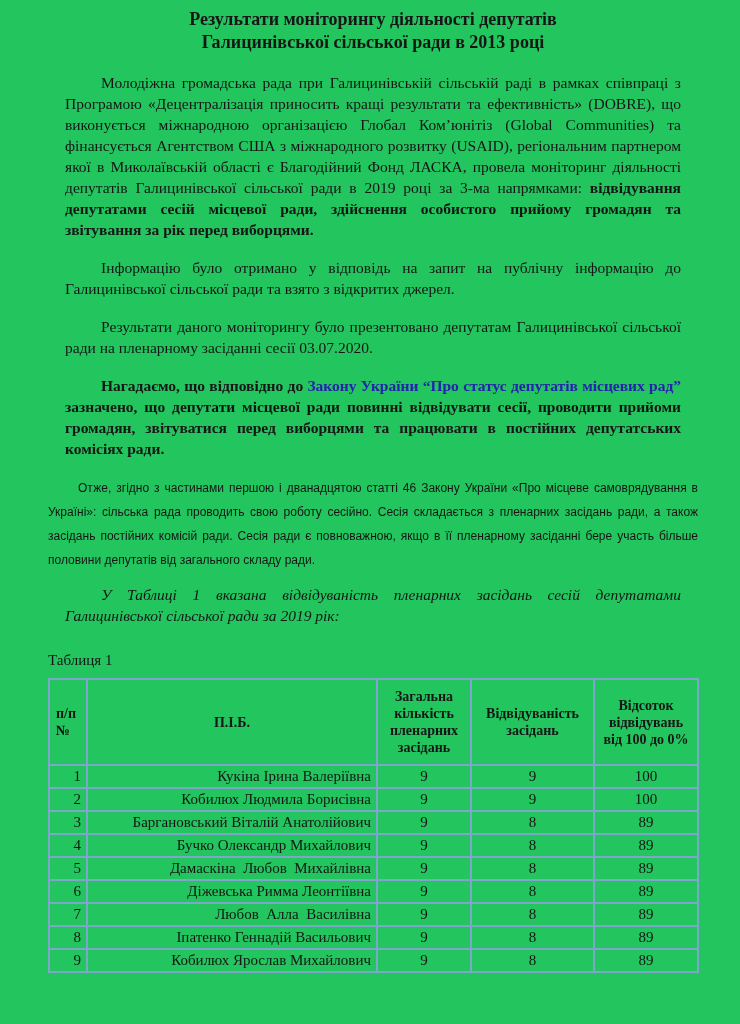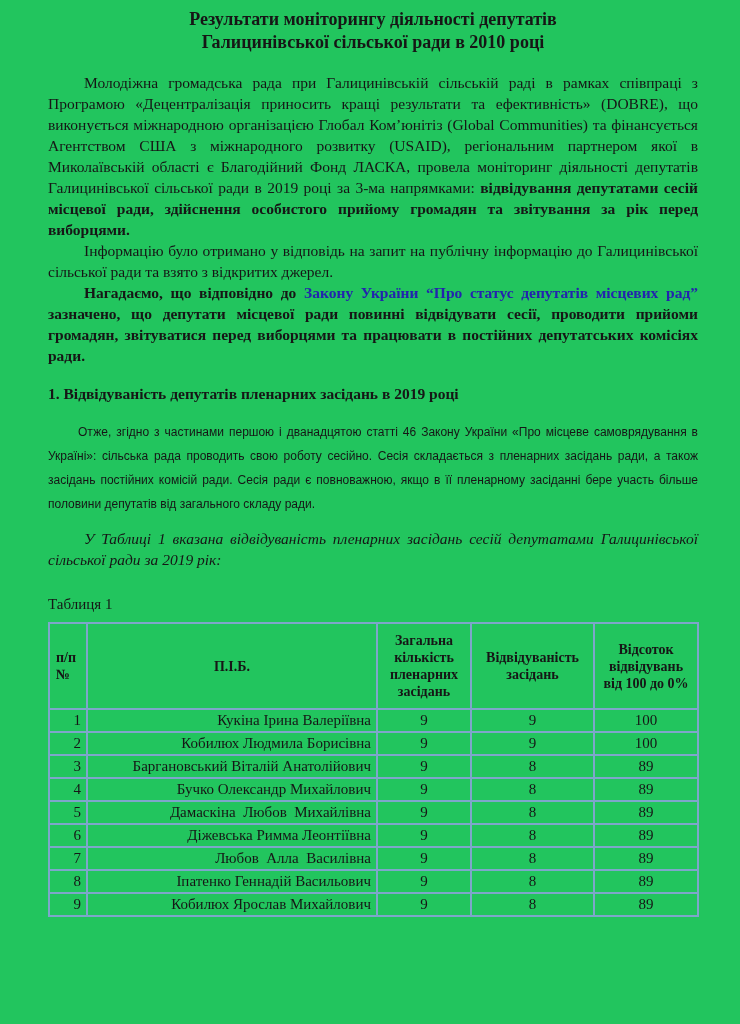--- a/index.html
+++ b/index.html
@@ -7,21 +7,21 @@
     width:740px;height:1024px;box-sizing:border-box;
     background:#22c55e;color:#161616;overflow:hidden;
     font-family:"Liberation Serif", serif;
     padding:6px 42px 0 48px;position:relative;
   }
   .doc-title{
     text-align:center;font-weight:bold;font-size:18px;line-height:23px;
     margin:2px 0 0 0;
   }
   .para{
-    margin:0;text-align:justify;text-indent:36px;
+    margin:17px;text-align:justify;text-indent:36px;
     font-size:15.5px;line-height:21px;
   }
   .para.first{margin-top:18px;}
   .bold{font-weight:bold;}
   .doc-link{
     color:#2323ae;font-weight:bold;cursor:pointer;
   }
   .section-heading{
     font-weight:bold;font-size:15.5px;line-height:21px;
     margin:17px 0 0 0;text-align:left;
@@ -57,31 +57,31 @@
   td.name{text-align:right;padding-left:10px;white-space:pre-wrap;}
   td.val{text-align:center;}
 </style>
 </head>
 <body>
 
 <div class="page">
 
   <div class="doc-title">
     <div>Результати моніторингу діяльності депутатів</div>
-    <div>Галицинівської  сільської ради в 2010 році</div>
+    <div>Галицинівської  сільської ради в 2013 році</div>
   </div>
 
   <p class="para first"><span>Молодіжна громадська рада при Галицинівській сільській раді в рамках співпраці з Програмою «Децентралізація приносить кращі результати та ефективність» (DOBRE), що виконується міжнародною організацією Глобал Ком’юнітіз (Global Communities) та фінансується Агентством США з міжнародного розвитку (USAID), регіональним партнером якої в Миколаївській області є Благодійний Фонд ЛАСКА, провела моніторинг діяльності депутатів Галицинівської сільської ради в 2019 році за 3-ма напрямками: </span><span class="bold">відвідування депутатами сесій місцевої ради, здійснення особистого прийому громадян та звітування за рік перед виборцями.</span></p>
 
   <p class="para">Інформацію було отримано у відповідь на запит на публічну інформацію до Галицинівської сільської ради та взято з відкритих джерел.</p>
 
+  <p class="para">Результати даного моніторингу було презентовано депутатам Галицинівської сільської ради на пленарному засіданні сесії 03.07.2020.</p>
 
   <p class="para bold"><span>Нагадаємо, що відповідно до </span><a class="doc-link">Закону України “Про статус депутатів місцевих рад”</a><span> зазначено, що депутати місцевої ради повинні відвідувати сесії, проводити прийоми громадян, звітуватися перед виборцями та працювати в постійних депутатських комісіях ради.</span></p>
 
-  <div class="section-heading">1. Відвідуваність депутатів пленарних засідань в 2019 році</div>
 
   <p class="law-para">Отже, згідно з частинами першою і дванадцятою статті 46 Закону України «Про місцеве самоврядування в Україні»: сільська рада проводить свою роботу сесійно. Сесія складається з пленарних засідань ради, а також засідань постійних комісій ради. Сесія ради є повноважною, якщо в її пленарному засіданні бере участь більше половини депутатів від загального складу ради.</p>
 
   <p class="para table-intro">У Таблиці 1 вказана відвідуваність пленарних засідань сесій депутатами Галицинівської сільської ради за 2019 рік:</p>
 
   <div class="table-label">Таблиця 1</div>
 
   <table class="attendance">
     <colgroup>
       <col style="width:38px">

